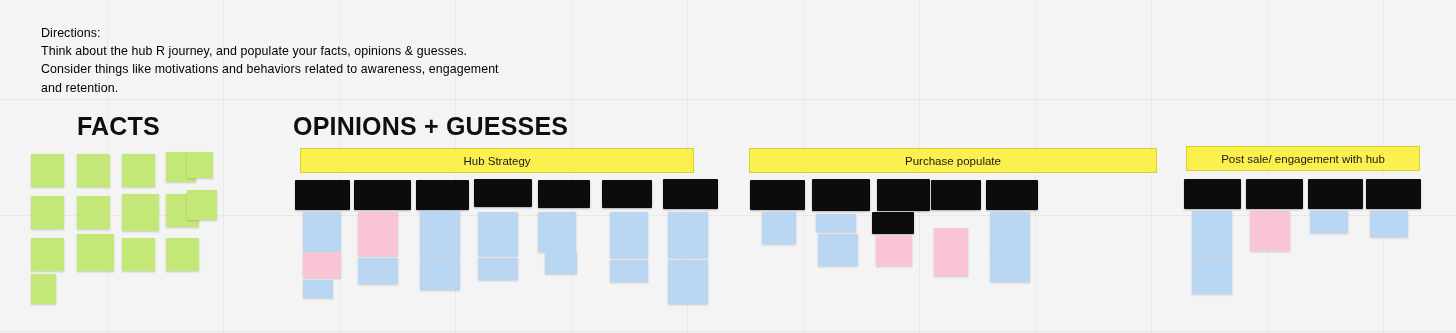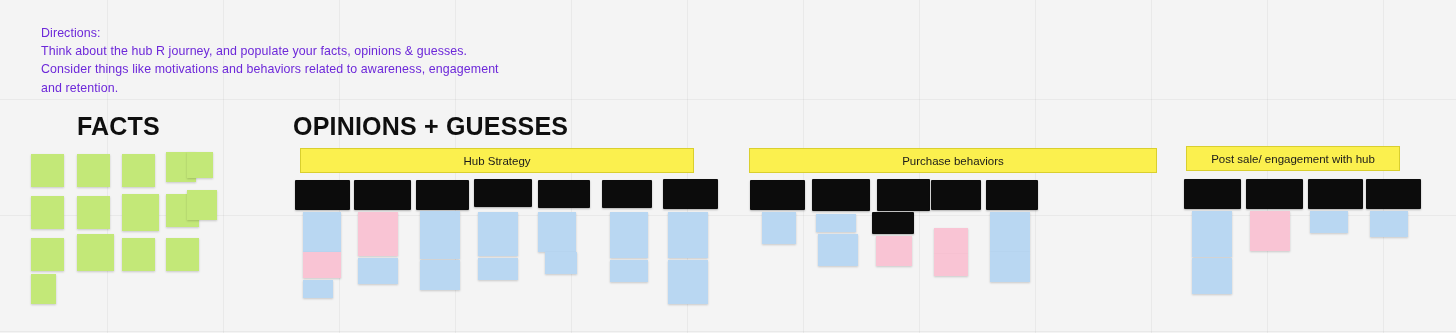--- a/index.html
+++ b/index.html
@@ -13,21 +13,21 @@
     position:absolute;inset:0;
     background-color:#f4f4f4;
     background-image:
       linear-gradient(to right, rgba(0,0,0,0.045) 1px, transparent 1px),
       linear-gradient(to bottom, rgba(0,0,0,0.045) 1px, transparent 1px);
     background-size:116px 116px;
     background-position:-9px -17px;
   }
   .directions{
     position:absolute;left:41px;top:24px;
-    font-size:12.4px;line-height:18.2px;color:#6d28d9;
+    font-size:12.4px;line-height:18.2px;color:#000000;
     white-space:pre-line;letter-spacing:0.1px;
   }
   .section-title{
     position:absolute;font-weight:bold;color:#0f0f0f;
     letter-spacing:0.2px;white-space:nowrap;
   }
   #title-facts{left:77px;top:112px;font-size:25px;}
   #title-opinions{left:293px;top:112px;font-size:25px;}
 
   .banner{
@@ -65,22 +65,22 @@
 
 <div class="directions">Directions:
 Think about the hub R journey, and populate your facts, opinions &amp; guesses.
 Consider things like motivations and behaviors related to awareness, engagement
 and retention.</div>
 
 <div class="section-title" id="title-facts">FACTS</div>
 <div class="section-title" id="title-opinions">OPINIONS + GUESSES</div>
 
 <div class="banner" style="left:300px;top:148px;width:394px;">Hub Strategy</div>
-<div class="banner" style="left:749px;top:148px;width:408px;">Purchase behaviors</div>
-<div class="banner" style="left:1186px;top:146px;width:214px;">Post sale/ engagement with hub</div>
+<div class="banner" style="left:749px;top:148px;width:408px;">Purchase populate</div>
+<div class="banner" style="left:1186px;top:146px;width:234px;">Post sale/ engagement with hub</div>
 
 <div id="dyn">
     <div class="note green" style="left: 31px; top: 154px; width: 33px; height: 33px;"></div>
     <div class="note green" style="left: 77px; top: 154px; width: 33px; height: 33px;"></div>
     <div class="note green" style="left: 122px; top: 154px; width: 33px; height: 33px;"></div>
     <div class="note green" style="left: 166px; top: 152px; width: 30px; height: 30px;"></div>
     <div class="note green" style="left: 187px; top: 152px; width: 26px; height: 26px;"></div>
     <div class="note green" style="left: 31px; top: 196px; width: 33px; height: 33px;"></div>
     <div class="note green" style="left: 77px; top: 196px; width: 33px; height: 33px;"></div>
     <div class="note green" style="left: 122px; top: 194px; width: 37px; height: 37px;"></div>

